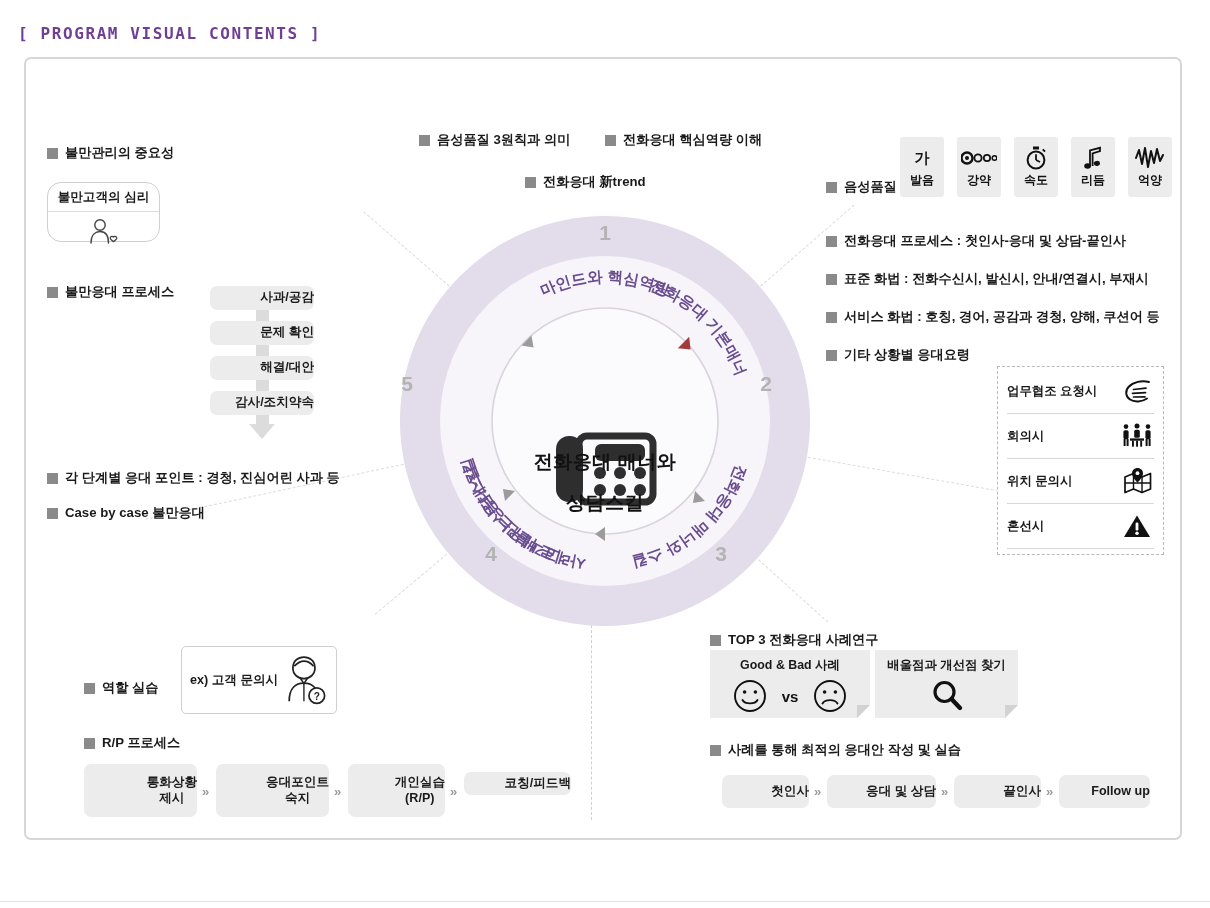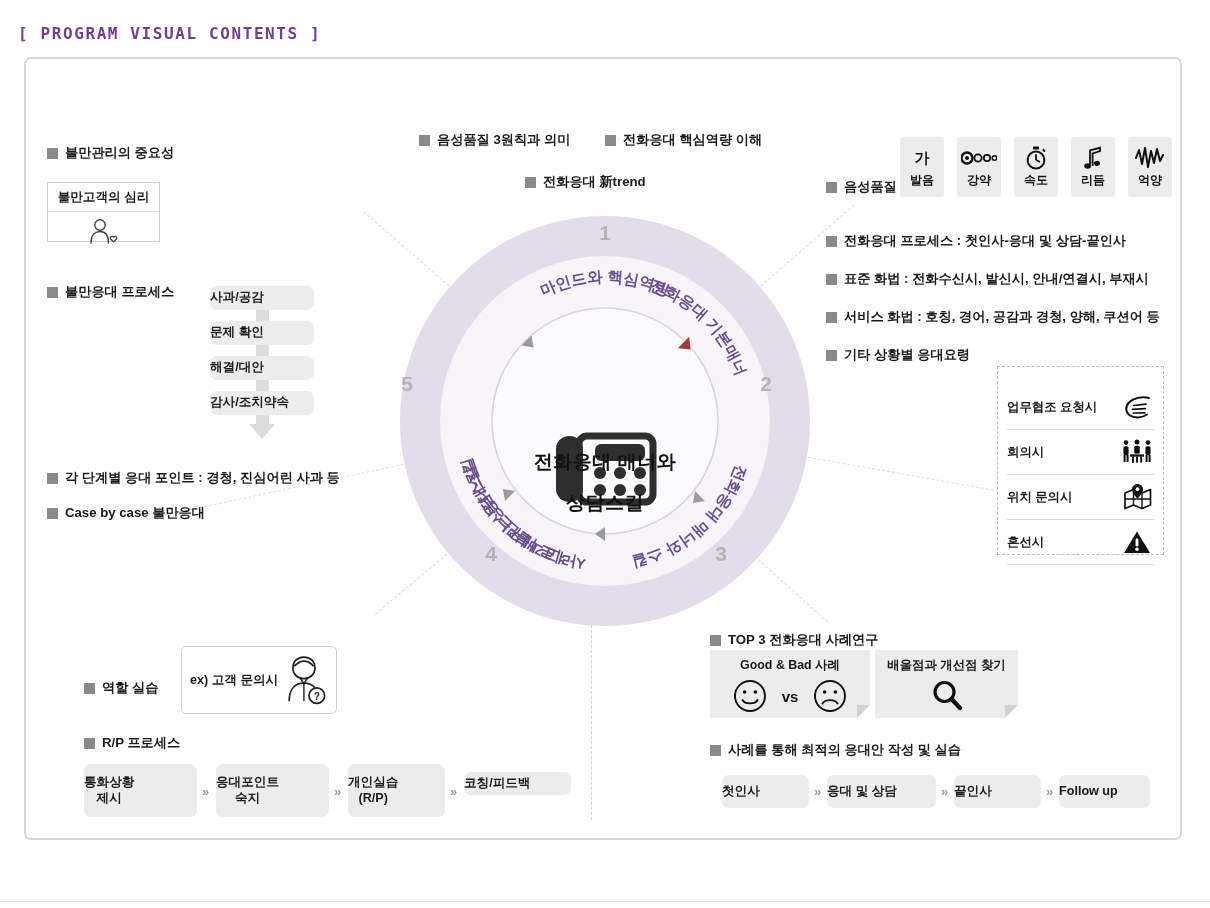--- a/index.html
+++ b/index.html
@@ -41,38 +41,38 @@
     width: 11px; height: 11px; background: #8a8a8a;
     flex: 0 0 11px; margin-top: 3px;
   }
   .bullet .btxt {
     font-size: 13.2px; font-weight: 700; color: #1a1a1a; line-height: 1.25;
   }
 
   
   .card {
     position: absolute;
-    border: 1px solid #cfcfcf; border-radius: 0;
+    border: 1px solid #cfcfcf; border-radius: 14px;
     background: #ffffff;
   }
   .card .card-title {
     font-size: 12.6px; font-weight: 700; color: #1a1a1a;
     text-align: center; padding: 6px 6px 5px;
     border-bottom: 1px solid #dcdcdc; white-space: nowrap;
   }
   .card .card-body {
     display: flex; align-items: center; justify-content: center;
     padding: 6px 4px;
   }
 
   
   .pill {
     position: absolute;
     background: #ececec; border-radius: 7px;
-    display: flex; align-items: center; justify-content: flex-start;
+    display: flex; align-items: center; justify-content: flex-end;
     text-align: center;
     font-size: 12.6px; font-weight: 700; color: #1a1a1a;
     line-height: 1.22;
   }
   .vconn {
     position: absolute; width: 13px; background: #dcdcdc;
   }
   .varrow {
     position: absolute; width: 0; height: 0;
     border-left: 13px solid transparent; border-right: 13px solid transparent;
@@ -120,21 +120,21 @@
   }
   .vq-chip .vq-lab {
     font-size: 12px; font-weight: 700; color: #111; white-space: nowrap;
   }
 
   
   .sit-panel {
     position: absolute; left: 997px; top: 366px;
     width: 167px; height: 189px;
     border: 1px dashed #b9b9b9; background: #ffffff;
-    padding: 18px 9px;
+    padding: 2px 9px;
   }
   .sit-row {
     display: flex; align-items: center; justify-content: space-between;
     height: 45px; border-bottom: 1px solid #d8d8d8;
   }
   .sit-row:last-child { border-bottom: 1px solid #d8d8d8; }
   .sit-row .sit-lab {
     font-size: 12.4px; font-weight: 700; color: #1a1a1a; white-space: nowrap;
   }
   .sit-row .sit-ico {

